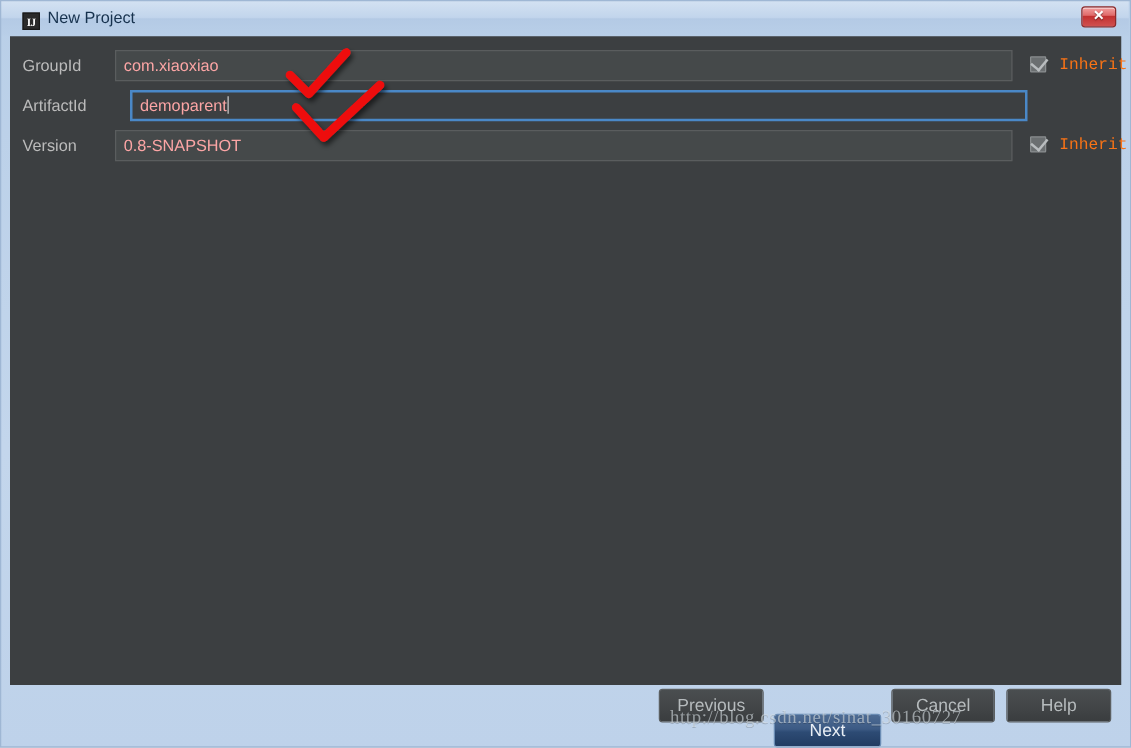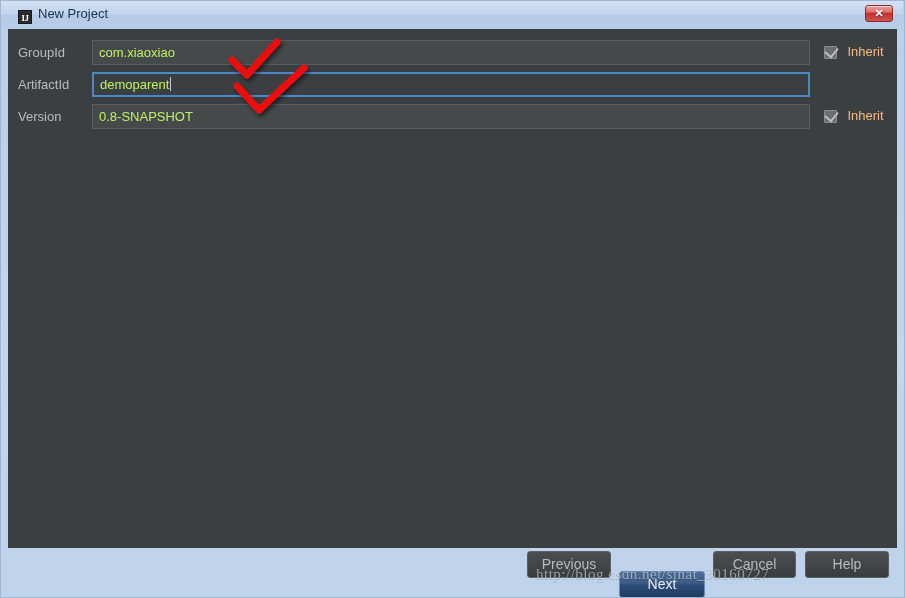--- a/index.html
+++ b/index.html
@@ -118,31 +118,32 @@
   }
   .text-field {
     position: absolute;
     left: 84px;
     top: 0;
     width: 718px;
     height: 25px;
     background: #45494a;
     border: 1px solid #5a5d5e;
     box-sizing: border-box;
-    color: #bef264;
+    color: #fca5a5;
     font-size: 13px;
     line-height: 23px;
     padding-left: 6px;
     white-space: nowrap;
     overflow: hidden;
   }
   .text-field.focused {
     background: #3c3f41;
     border: 2px solid #4a88c7;
     line-height: 21px;
+    margin-left: 12px;
   }
   .caret {
     display: inline-block;
     width: 1px;
     height: 14px;
     background: #c8c8c8;
     vertical-align: -2px;
     margin-left: 1px;
   }
 
@@ -169,22 +170,23 @@
     left: 2px; top: -2px;
     width: 7px; height: 10px;
     border-right: 2px solid #b9bdbf;
     border-bottom: 2px solid #b9bdbf;
     transform: rotate(40deg);
   }
   .inherit-label {
     display: inline-block;
     margin-left: 6px;
     font-size: 13px;
-    color: #fdba74;
+    color: #f97316;
     vertical-align: 1px;
+    font-family: Liberation Mono, monospace;
   }
 
   
   #annotations {
     position: absolute;
     left: 0; top: 0;
     width: 905px; height: 598px;
     pointer-events: none;
   }
 

